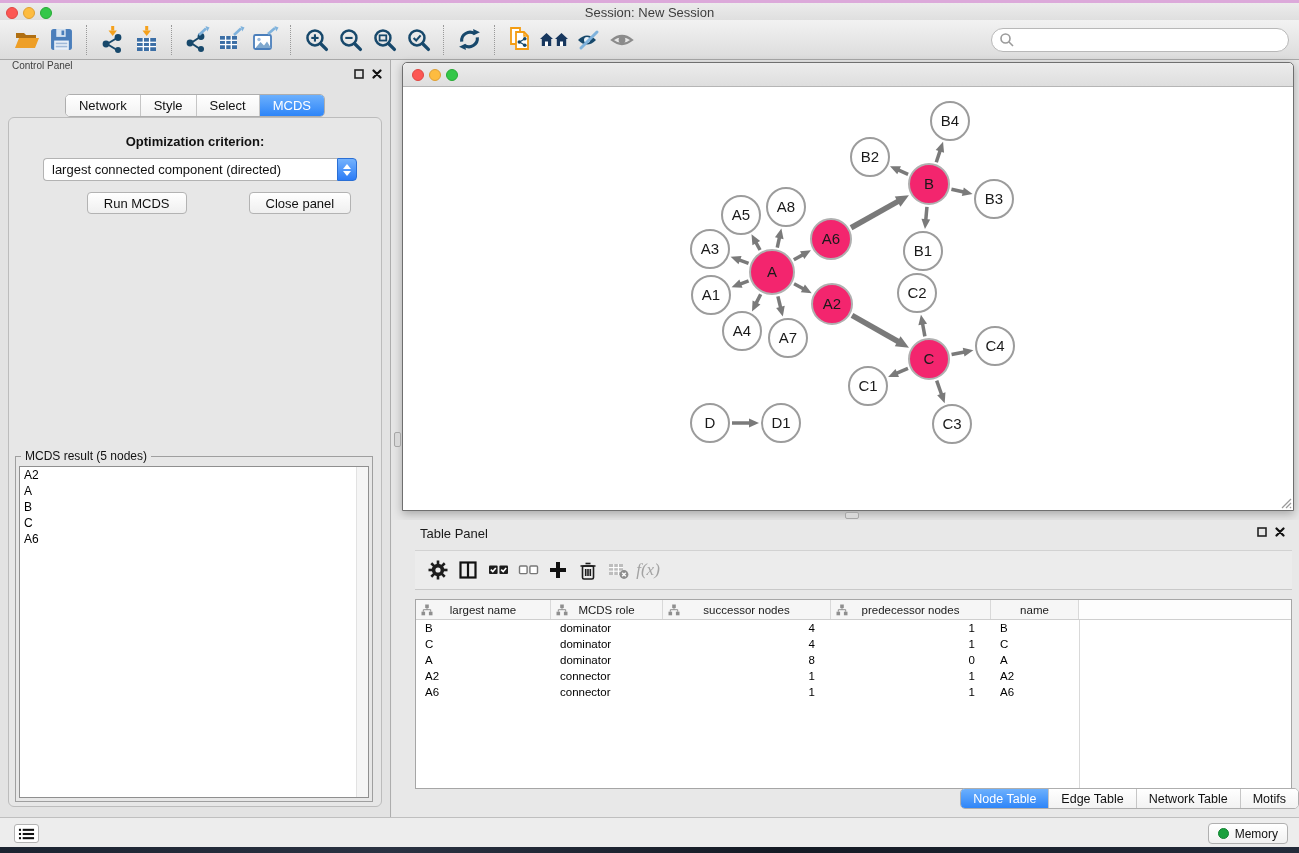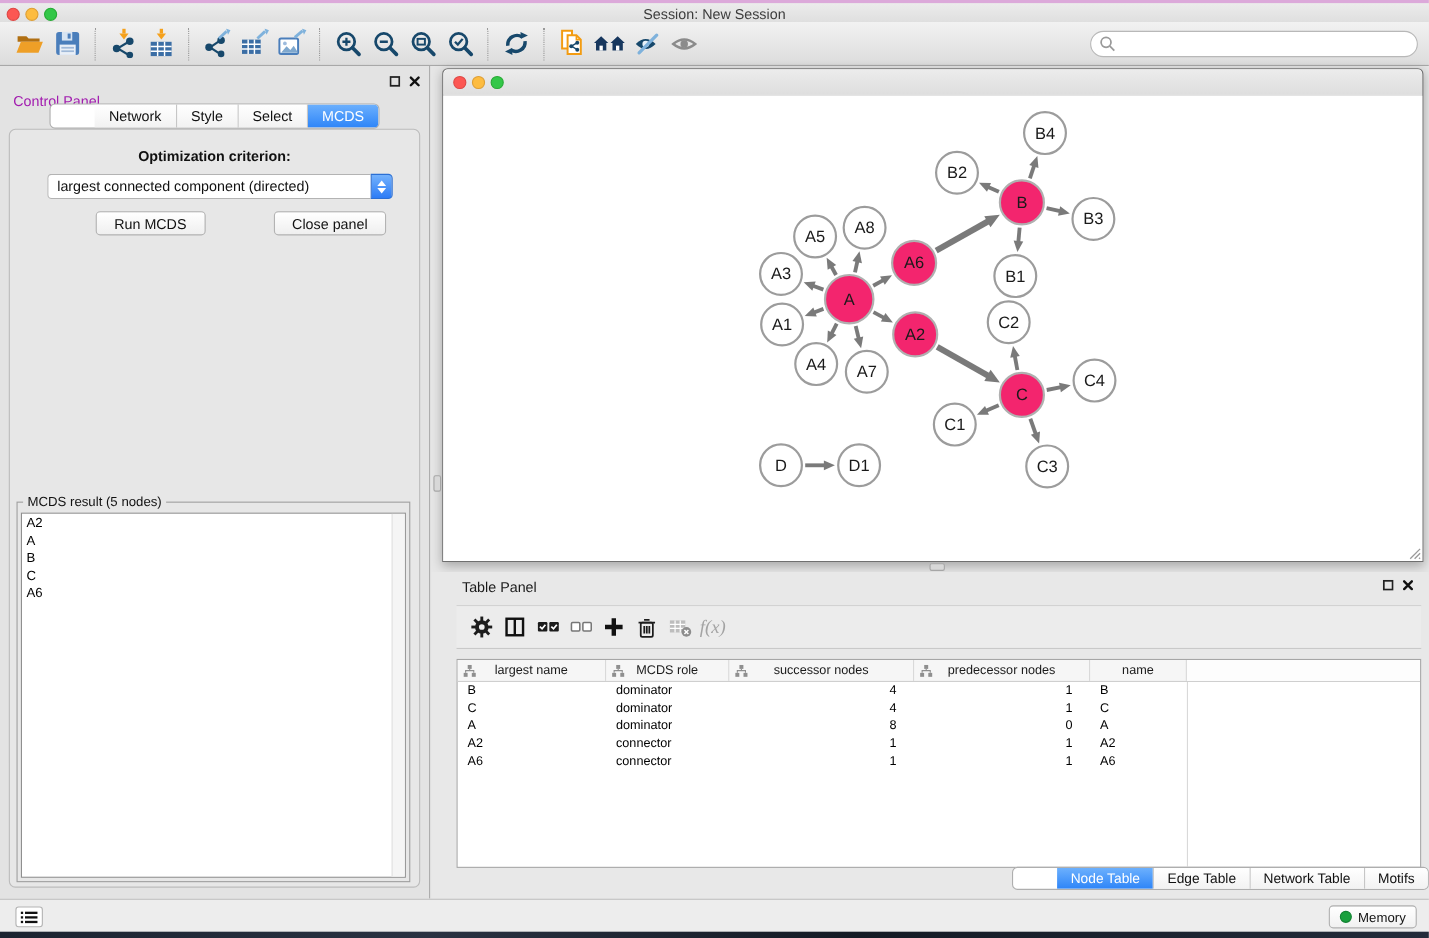--- a/index.html
+++ b/index.html
@@ -25,25 +25,25 @@
   .tsep { width:1px; height:30px; border-left:1px dotted #999; margin:0 8px; }
   .search-wrap { position:absolute; right:10px; top:8px; width:298px; height:24px; }
   .search-wrap input { width:100%; height:100%; border:1px solid #b8b8b8; border-radius:12px;
     padding:0 8px 0 28px; font-size:12px; background:#fff; outline:none; color:#333; }
   .search-wrap svg { position:absolute; left:8px; top:4px; }
 
   
   .control-panel { position:absolute; left:0; top:60px; width:391px; height:757px;
     background:#e3e3e3; border-right:1px solid #adadad; }
   .panel-head { position:relative; height:28px; }
-  .panel-head .ph-title { position:absolute; left:12px; top:24px; font-size:13px; color:#a21caf; }
+  .panel-head .ph-title { position:absolute; left:12px; top:0; font-size:10px; color:#404040; }
   .ph-icons { position:absolute; right:8px; top:9px; display:flex; gap:8px; align-items:center; }
 
   .seg { display:inline-flex; border:1px solid #aeaeae; border-radius:5px; overflow:hidden;
-    background:#fff;padding-left:40px; }
+    background:#fff; }
   .seg-item { padding:3px 13px; font-size:13px; color:#111;
     background:linear-gradient(#ffffff,#f2f2f2); border-left:1px solid #c6c6c6;
     display:flex; align-items:center; }
   .seg-item:first-child { border-left:none; }
   .seg-item.sel { background:linear-gradient(#6cb0fd,#2e85f8); color:#fff; }
   .cp-tabs { position:absolute; left:0; right:0; top:34px; text-align:center; }
 
   .cp-body { position:absolute; left:8px; right:8px; top:57px; bottom:10px;
     border:1px solid #bcbcbc; border-radius:6px; background:#e7e7e7; }
   .opt-label { position:absolute; left:0; right:0; top:16px; text-align:center;

